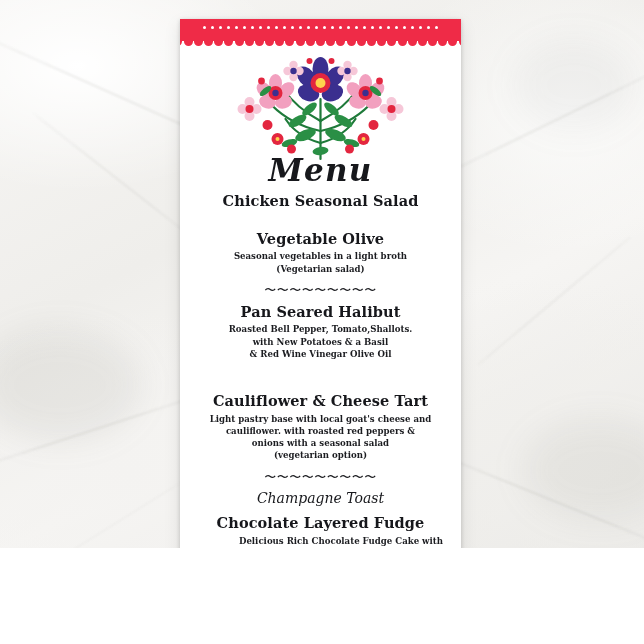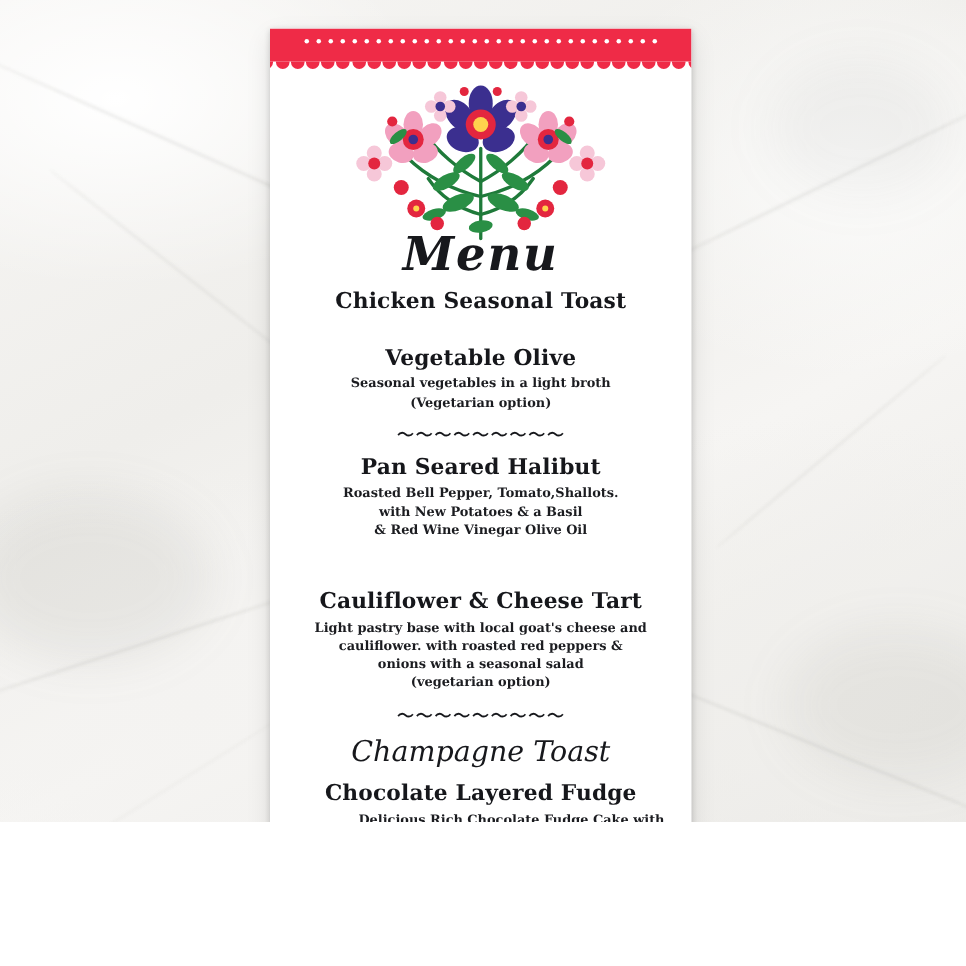--- a/index.html
+++ b/index.html
@@ -174,21 +174,21 @@
     font-size: 12px;
     letter-spacing: 0.5px;
     color: #16171b;
     margin: 9px 0 7px 0;
     line-height: 1;
   }
 
   .toast {
     font-family: "DejaVu Serif", serif;
     font-style: italic;
-    font-size: 19px;
+    font-size: 14px;
     line-height: 1.2;
     margin: 0 0 8px 0;
     color: #17181c;
   }
 
   .footnote {
     font-family: "DejaVu Serif", serif;
     font-style: italic;
     font-size: 9.4px;
     line-height: 1.2;
@@ -401,29 +401,29 @@
         <ellipse cx="52" cy="44" rx="7" ry="3" transform="rotate(-40 52 44)"></ellipse>
         <ellipse cx="162" cy="44" rx="7" ry="3" transform="rotate(40 162 44)"></ellipse>
       </g>
     </svg>
 
     <div class="content">
 
       <h1 class="menu-title">Menu</h1>
 
       <div class="course">
-        <div class="course-name">Chicken Seasonal Toast</div>
+        <div class="course-name">Chicken Seasonal Salad</div>
       </div>
 
       <div class="gap-lg"></div>
 
       <div class="course">
         <div class="course-name">Vegetable Olive</div>
         <div class="course-desc" style="white-space: pre-line;">Seasonal vegetables in a light broth
-(Vegetarian option)</div>
+(Vegetarian salad)</div>
       </div>
 
       <div class="divider">〜〜〜〜〜〜〜〜〜</div>
 
       <div class="course">
         <div class="course-name">Pan Seared Halibut</div>
         <div class="course-desc" style="white-space: pre-line;">Roasted Bell Pepper, Tomato,Shallots.
 with New Potatoes &amp; a Basil
 &amp; Red Wine Vinegar Olive Oil</div>
       </div>

